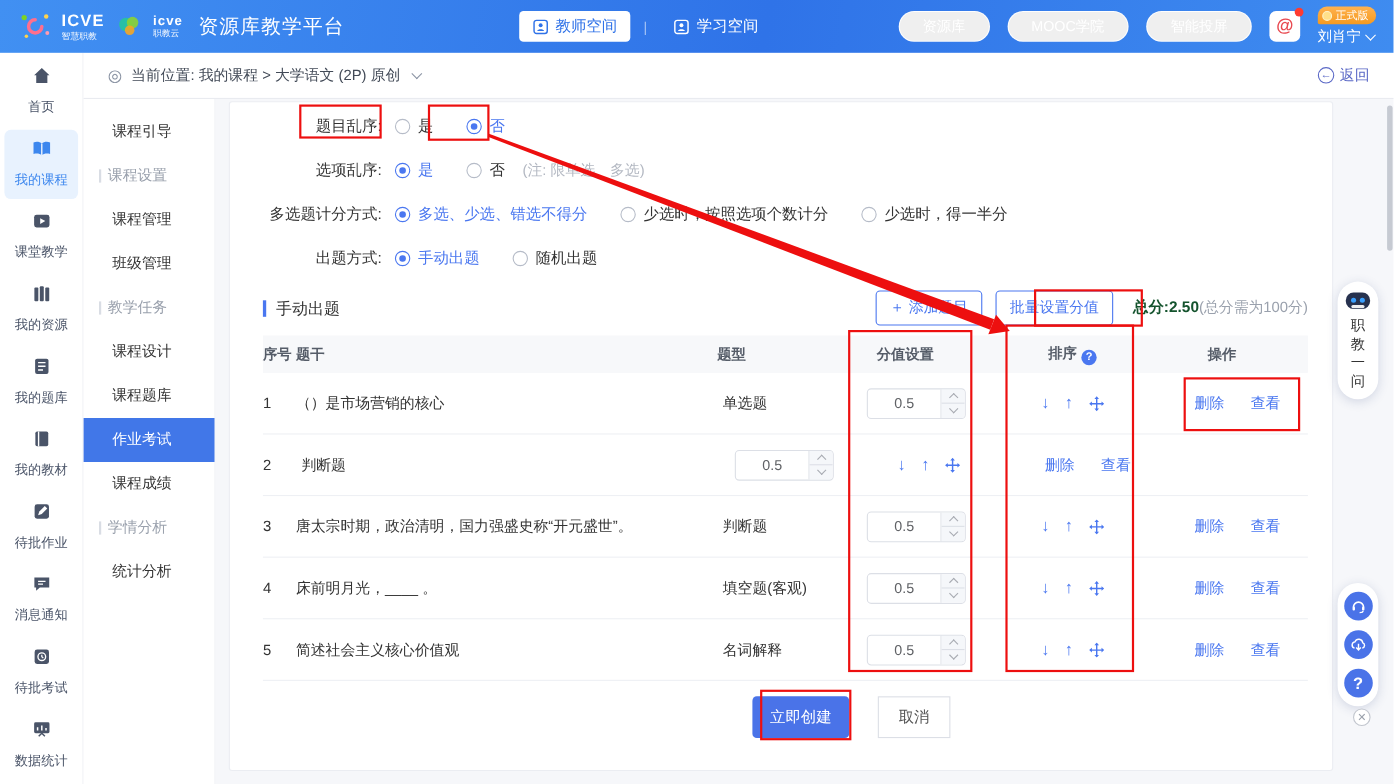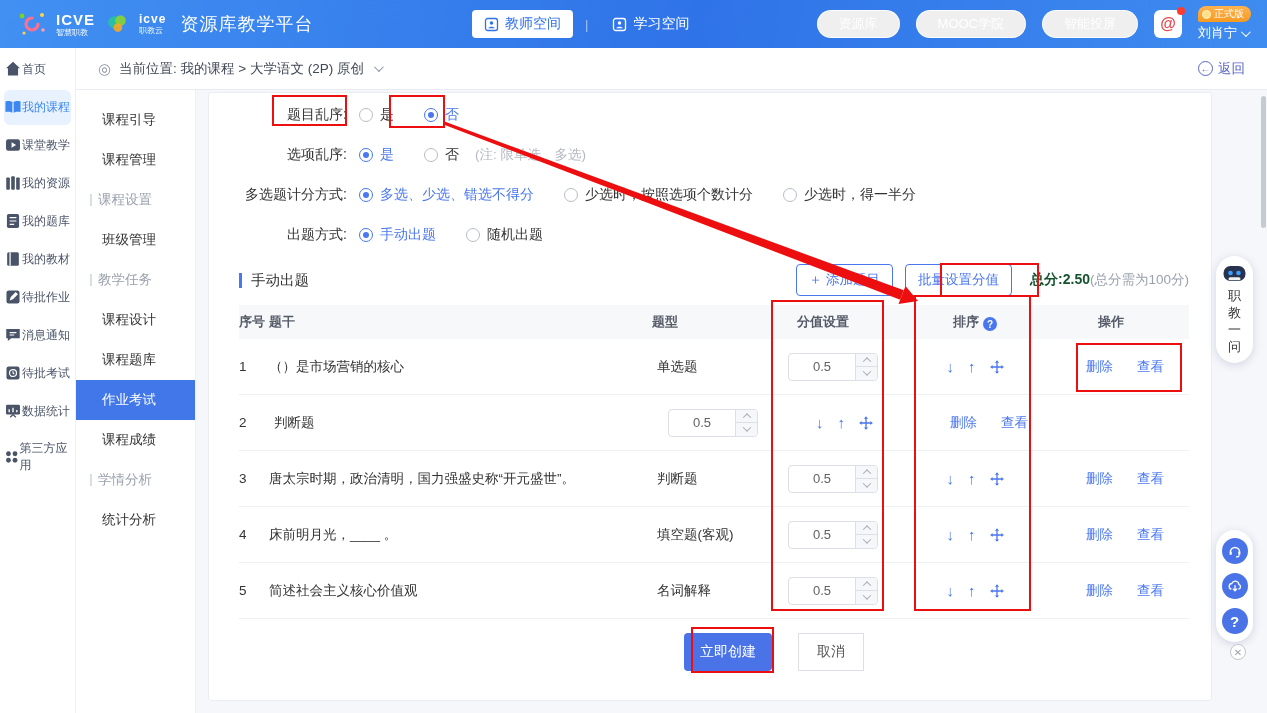--- a/index.html
+++ b/index.html
@@ -30,21 +30,21 @@
   .vbadge { display:inline-flex; align-items:center; gap:3px; background:linear-gradient(180deg,#ffb24f,#f59a20);
     border-radius:9px 9px 9px 2px; font-size:10px; padding:1px 7px 1px 4px; color:#fff; }
   .vbadge .medal { width:9px; height:9px; border-radius:50%; background:#ffe08a; border:1px solid #fff3c9; }
   .uname { font-size:13px; display:flex; align-items:center; gap:4px; cursor:pointer; }
   .caret-down { width:7px; height:7px; border-right:1.5px solid #fff; border-bottom:1.5px solid #fff;
     transform:rotate(45deg) translateY(-2px); display:inline-block; }
 
   
   .page { display:flex; height:665px; }
   .rail { width:76px; background:#fff; border-right:1px solid #eef0f3; display:flex; flex-direction:column; align-items:stretch; }
-  .rail-item { display:flex; align-items:center; gap:0; padding:8px 0 9px;
+  .rail-item { display:flex; flex-direction:column; align-items:center; gap:11px; padding:8px 0 9px;
     margin:3px 4px 0; border-radius:6px; color:#4a5468; font-size:12px; cursor:pointer; }
   .rail-item svg { width:18px; height:18px; }
   .rail-item.active { background:#e8f2fe; color:#3d87ee; }
   .rail-home { margin-top:4px; }
   .right-col { flex:1; display:flex; flex-direction:column; min-width:0; }
   .crumbbar { height:42px; background:#fff; border-bottom:1px solid #e9ebf0; display:flex; align-items:center; padding:0 22px; }
   .crumb-left { display:flex; align-items:center; gap:8px; color:#424a57; font-size:13.5px; }
   .loc-icon { color:#8a93a3; font-size:15px; }
   .crumb-caret { width:7px; height:7px; border-right:1.5px solid #8a93a3; border-bottom:1.5px solid #8a93a3;
     transform:rotate(45deg) translateY(-2px); display:inline-block; margin-left:2px; }
@@ -294,22 +294,22 @@
       </div>
       <div class="back-link">
         <span class="back-circ">←</span>
         <span>返回</span>
       </div>
     </div>
 
     <div class="content-row">
       <aside class="course-menu" id="courseMenu">
           <div class="cm-item">课程引导</div>
+          <div class="cm-item section">课程设置</div>
           <div class="cm-item">课程管理</div>
-          <div class="cm-item section">课程设置</div>
           <div class="cm-item">班级管理</div>
           <div class="cm-item section">教学任务</div>
           <div class="cm-item">课程设计</div>
           <div class="cm-item">课程题库</div>
           <div class="cm-item active">作业考试</div>
           <div class="cm-item">课程成绩</div>
           <div class="cm-item section">学情分析</div>
           <div class="cm-item">统计分析</div>
         </aside>
 

